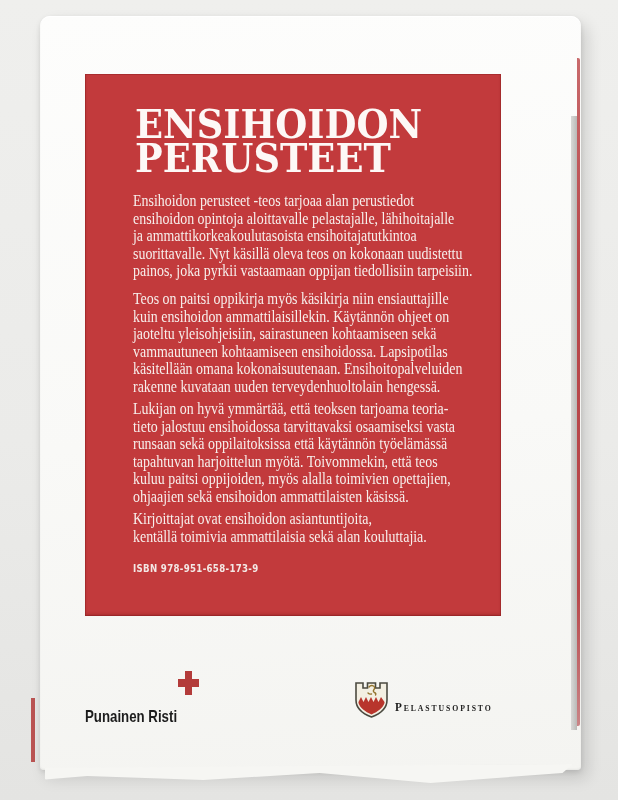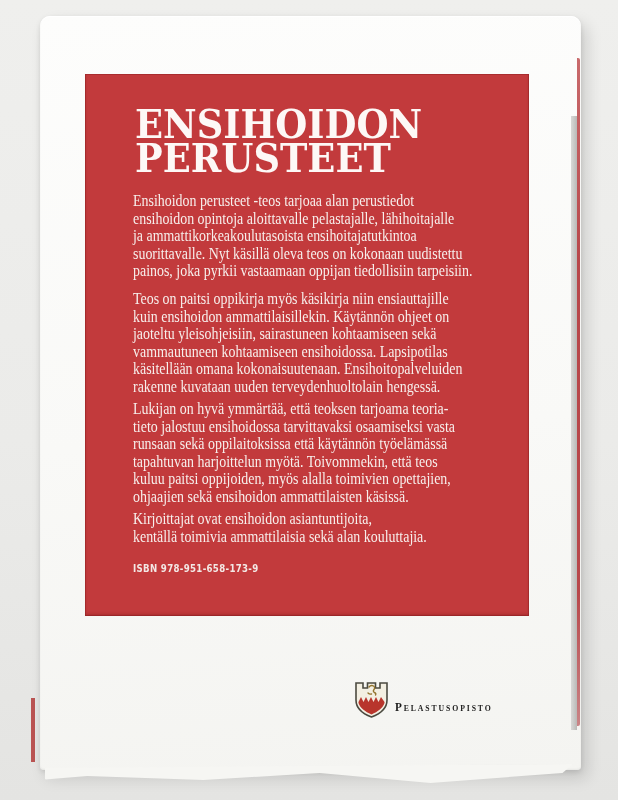--- a/index.html
+++ b/index.html
@@ -40,21 +40,20 @@
     position:absolute;left:5px;top:748px;width:528px;height:20px;
     background:#f6f6f3;
     clip-path:polygon(0 20%,100% 0,98% 45%,73% 95%,52% 45%,30% 80%,8% 60%,0 78%);
     box-shadow:0 1px 2px rgba(0,0,0,.12);
   }
   .panel{
     position:absolute;left:45px;top:58px;width:416px;height:542px;
     background:var(--panel-red,#c23a3c);
     box-shadow:inset 0 0 0 1px rgba(125,24,26,.35), inset 0 -2px 3px rgba(90,10,12,.25);
     color:var(--text-white,#f7efec);
-    padding-left:28px;
   }
   .book-title{
     position:absolute;left:50px;top:33px;margin:0;
     font-family:"DejaVu Serif", serif;font-weight:bold;
     font-size:40px;line-height:34px;letter-spacing:0px;
     white-space:pre-line;transform:scaleX(.92);transform-origin:0 0;
     color:#fdf8f6;
   }
   .para{
     position:absolute;left:48px;margin:0;width:452px;
@@ -121,20 +120,26 @@
 tieto jalostuu ensihoidossa tarvittavaksi osaamiseksi vasta
 runsaan sekä oppilaitoksissa että käytännön työelämässä
 tapahtuvan harjoittelun myötä. Toivommekin, että teos
 kuluu paitsi oppijoiden, myös alalla toimivien opettajien,
 ohjaajien sekä ensihoidon ammattilaisten käsissä.</p>
       <p class="para p4">Kirjoittajat ovat ensihoidon asiantuntijoita,
 kentällä toimivia ammattilaisia sekä alan kouluttajia.</p>
       <div class="isbn">ISBN 978-951-658-173-9</div>
     </div>
 
+    <div class="rc-logo">
+      <svg class="rc-cross" viewBox="0 0 21 24" xmlns="http://www.w3.org/2000/svg">
+        <path d="M7 0 h7 v8 h7 v8 h-7 v8 h-7 v-8 h-7 v-8 h7 Z" fill="#b33b3a"></path>
+      </svg>
+      <div class="rc-name">Punainen Risti</div>
+    </div>
 
     <div class="po-logo">
       <svg class="po-shield" viewBox="0 0 35 40" xmlns="http://www.w3.org/2000/svg">
         <path d="M2 5 L9 5 L9 10 L13.5 10 L13.5 5 L21.5 5 L21.5 10 L26 10 L26 5 L33 5 L33 22 C33 30 27 35.5 17.5 39 C8 35.5 2 30 2 22 Z" fill="#f3efe2" stroke="#4b4a40" stroke-width="1.6" stroke-linejoin="miter"></path>
         <path d="M4.5 24 L7 19 L9.5 24 L12 19 L14.5 24 L17 19 L19.5 24 L22 19 L24.5 24 L27 19 L30.5 24 L30.5 25 C29 30 24 33.5 17.5 36.5 C11 33.5 6 30 4.5 25 Z" fill="#b8352c"></path>
         <path d="M15 9 q2 -2.5 4.5 -1 q2 1.5 0.5 3.5 q-1.5 2 0.5 3 q2 1 1 2.5 M14 15 q1.5 1.5 3.5 1" fill="none" stroke="#93742e" stroke-width="1.4" stroke-linecap="round"></path>
       </svg>
       <div class="po-name">Pelastusopisto</div>
     </div>
   </div>

